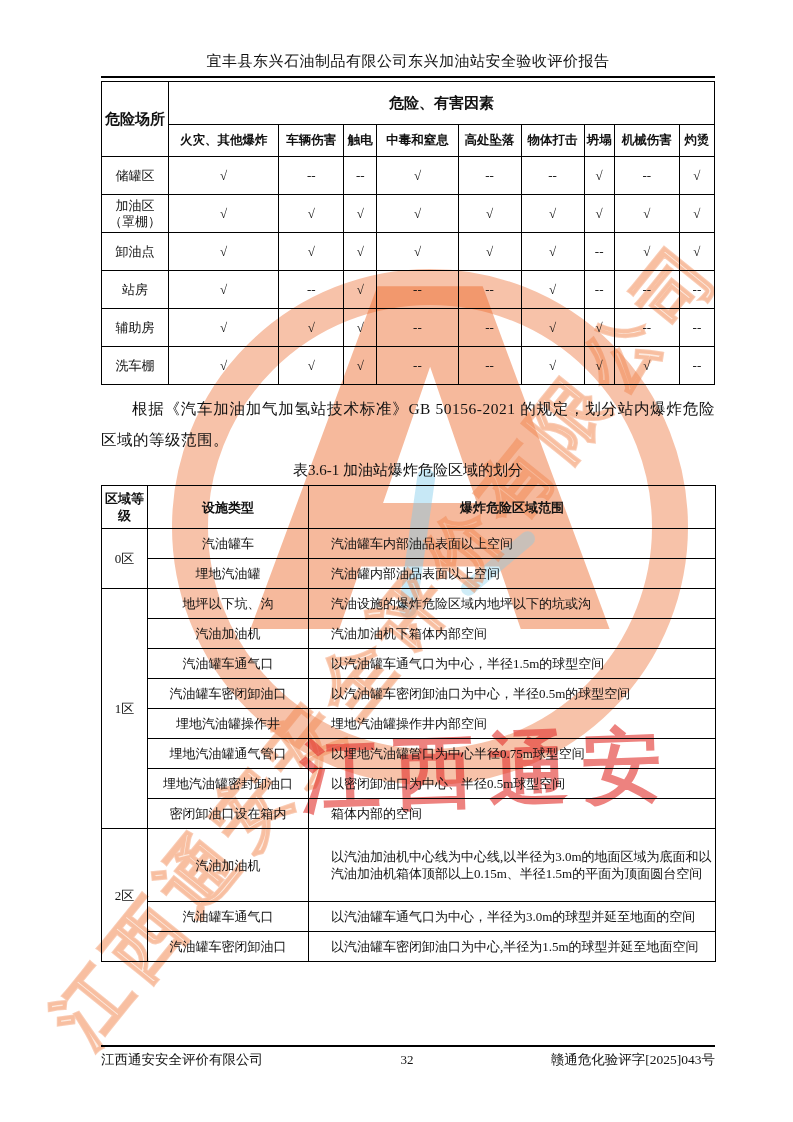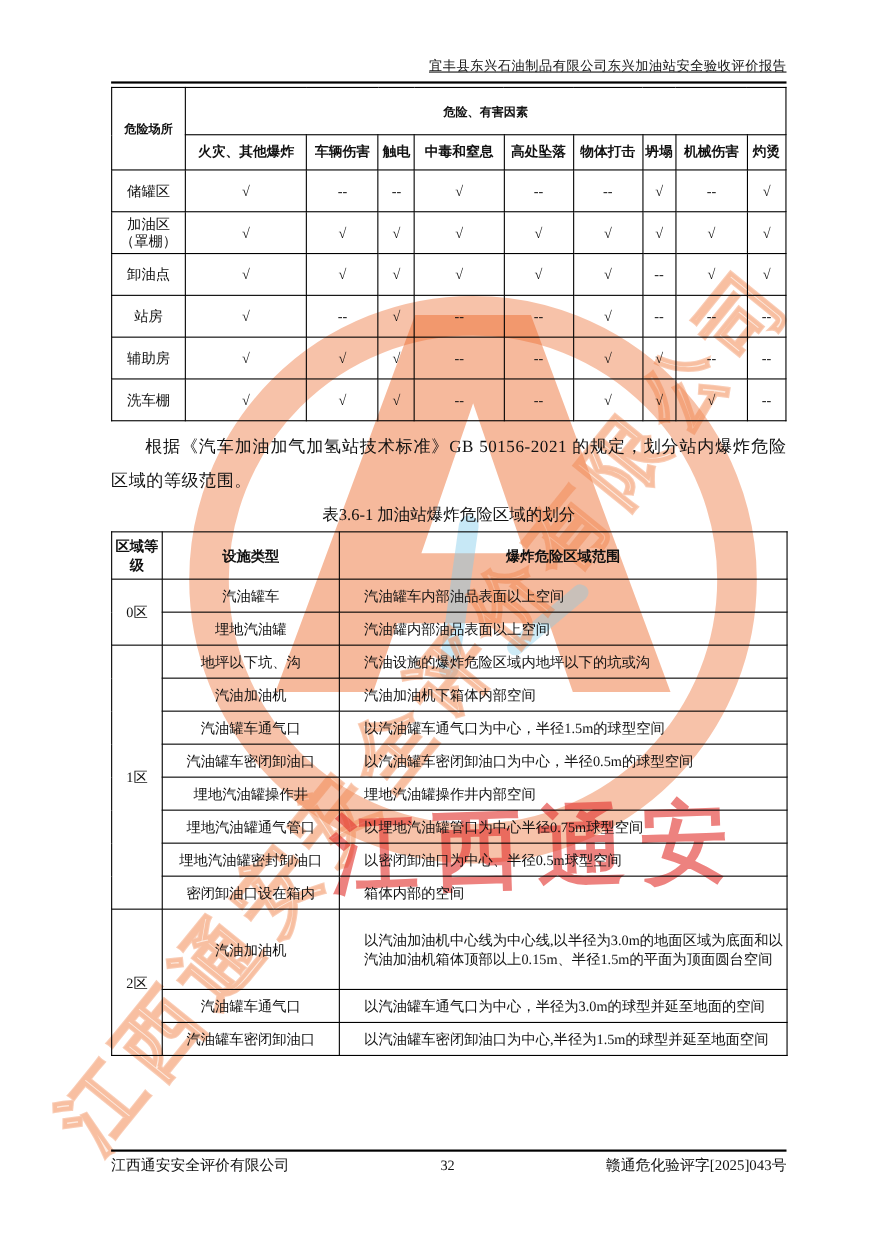--- a/index.html
+++ b/index.html
@@ -20,31 +20,31 @@
   .wm-diagonal{position:absolute;left:70px;top:985px;transform:rotate(-51deg);transform-origin:0 50%;
                white-space:nowrap;font-weight:bold;font-size:74px;letter-spacing:10px;
                color:rgba(247,187,150,0.30);-webkit-text-stroke:2px rgba(238,122,60,0.38);}
   .wm-red{position:absolute;left:300px;top:718px;transform:rotate(-2deg);
           white-space:nowrap;font-weight:bold;font-size:80px;letter-spacing:14px;
           color:rgba(226,54,48,0.62);}
 
   
   .content{position:relative;z-index:1;width:614px;margin:0 101px 0 101px;}
   .doc-header{padding-top:52px;}
-  .doc-header .title{text-align:right;font-size:12px;letter-spacing:0.5px;text-decoration:underline;}
+  .doc-header .title{text-align:center;font-size:15px;letter-spacing:0.5px;}
   .doc-header .rule{border-top:2px solid #000;margin-top:5px;}
 
   table{border-collapse:collapse;table-layout:fixed;width:614px;}
   td,th{border:1.4px solid #000;text-align:center;vertical-align:middle;
         overflow:hidden;padding:1px;}
 
   
   .hazard-table{margin-top:3px;font-size:13px;}
   .hazard-table th{font-family:"Liberation Sans", sans-serif;font-weight:bold;font-size:12.5px;padding:0;}
-  .hazard-table .group-row th{height:42px;font-size:11px;}
+  .hazard-table .group-row th{height:42px;font-size:15px;}
   .hazard-table .factor-row th{height:31px;}
   .hazard-table td{height:35px;}
   .hazard-table .loc{font-size:13px;line-height:16px;}
 
   
   .section-heading{margin:17px 0 0 0;font-size:17px;font-weight:bold;letter-spacing:4px;}
   .body-paragraph{margin:8px 0 0 0;font-size:15.5px;line-height:31px;text-indent:2em;
                   text-align:justify;letter-spacing:0.5px;}
   .table-caption{margin-top:6px;text-align:center;font-size:15px;}
 

